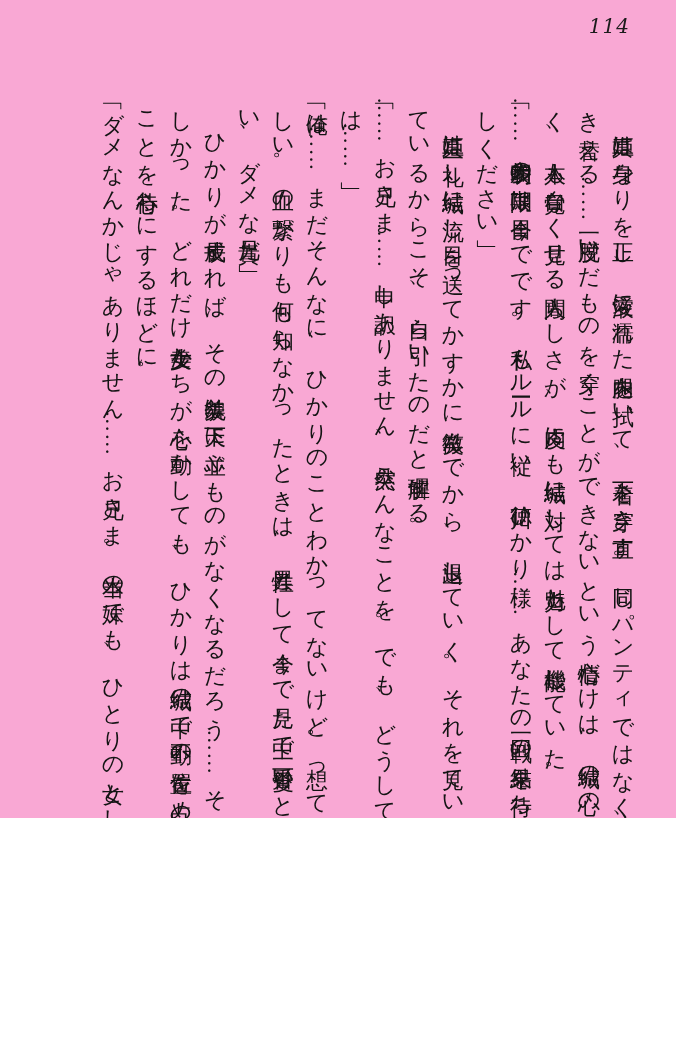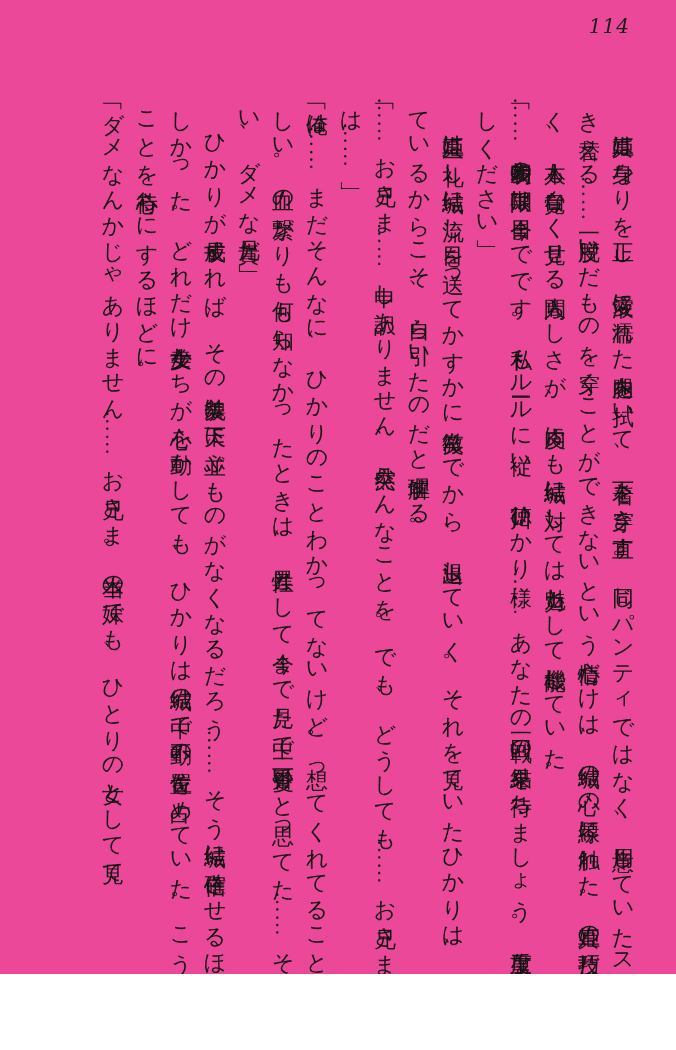--- a/index.html
+++ b/index.html
@@ -3,22 +3,22 @@
 <meta charset="utf-8">
 <style>
   html, body {
     margin: 0;
     padding: 0;
     background: #ffffff;
   }
   .page {
     position: relative;
     width: 676px;
-    height: 974px;
-    background: #ec4899;
+    height: 818px;
+    background: #f9a8d4;
     overflow: hidden;
     font-family: "Liberation Serif", "DejaVu Serif", serif;
   }
   .page-number {
     position: absolute;
     top: 14px;
     right: 46px;
     font-family: "DejaVu Serif", serif;
     font-style: italic;
     font-size: 20px;

